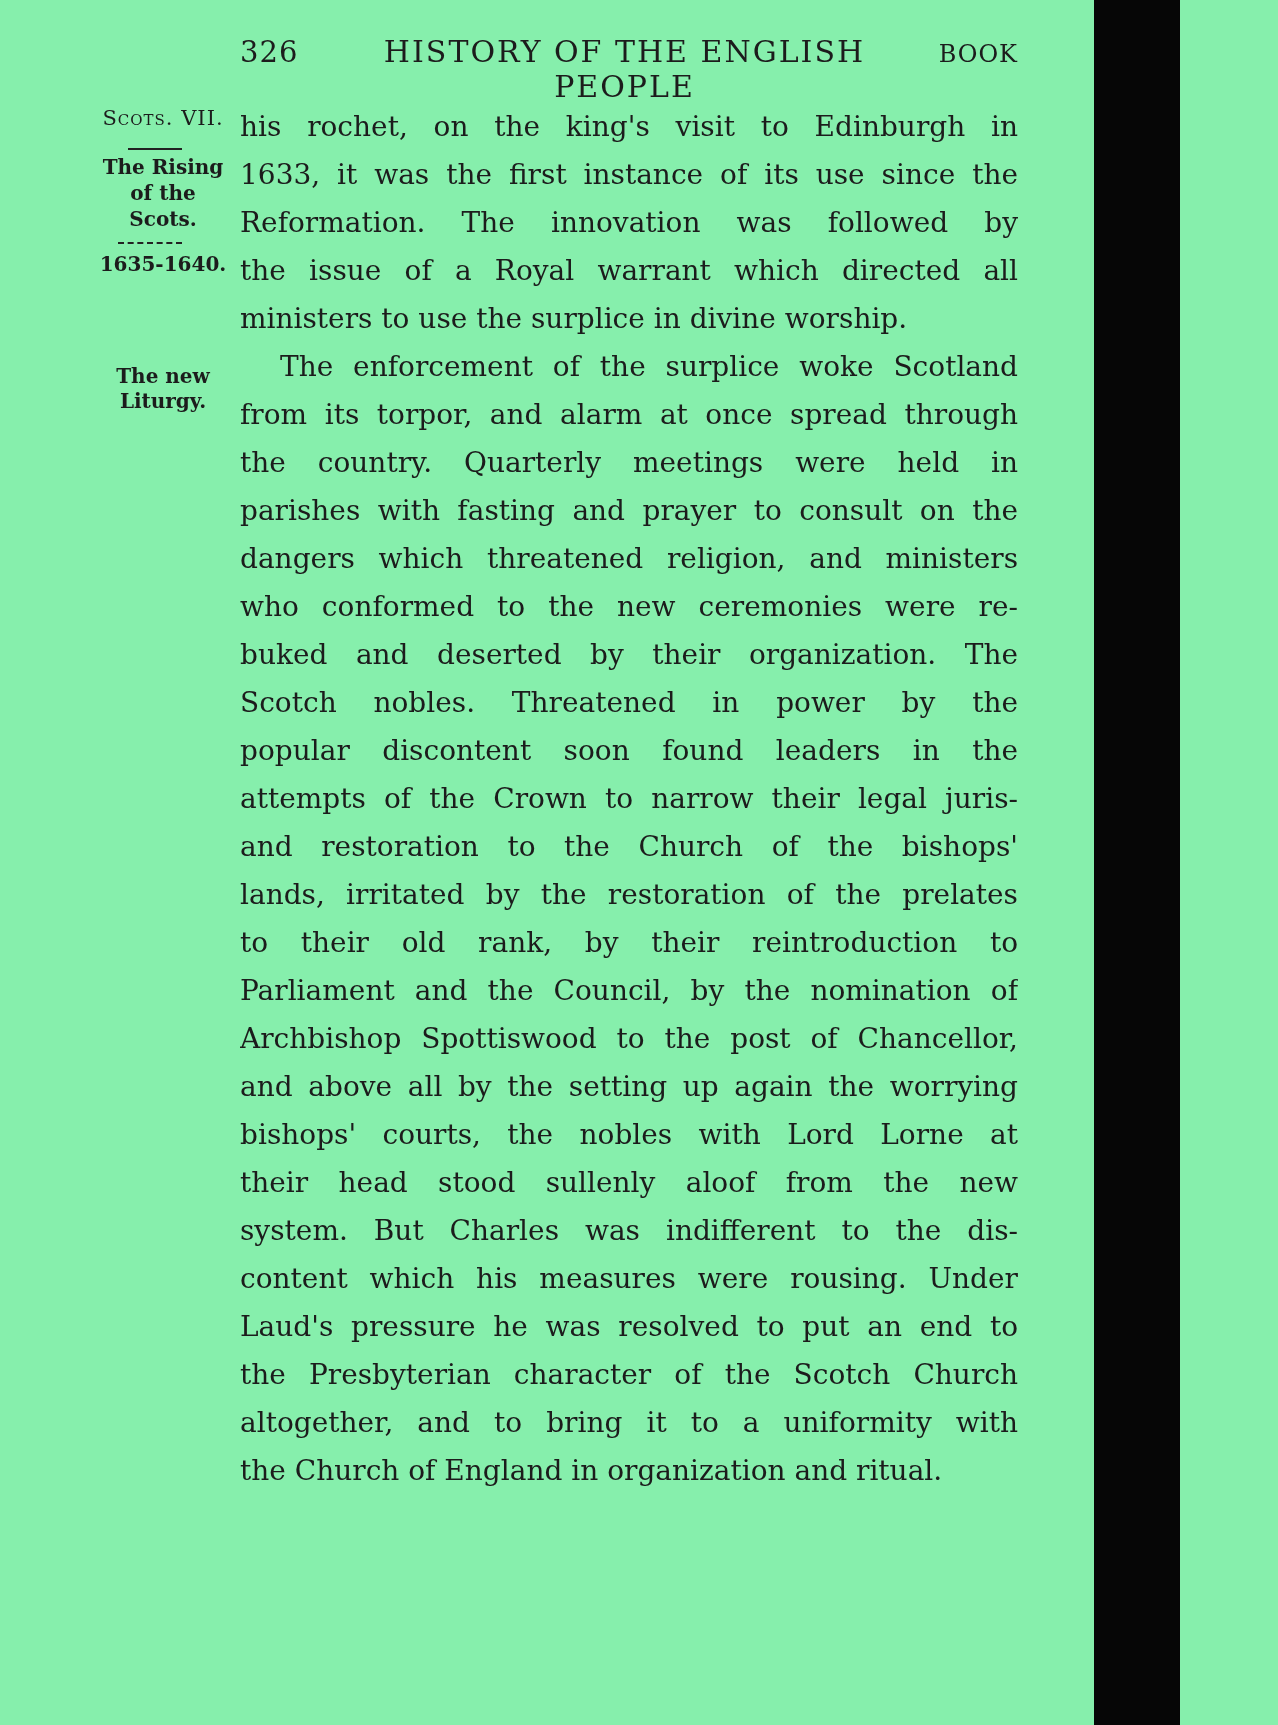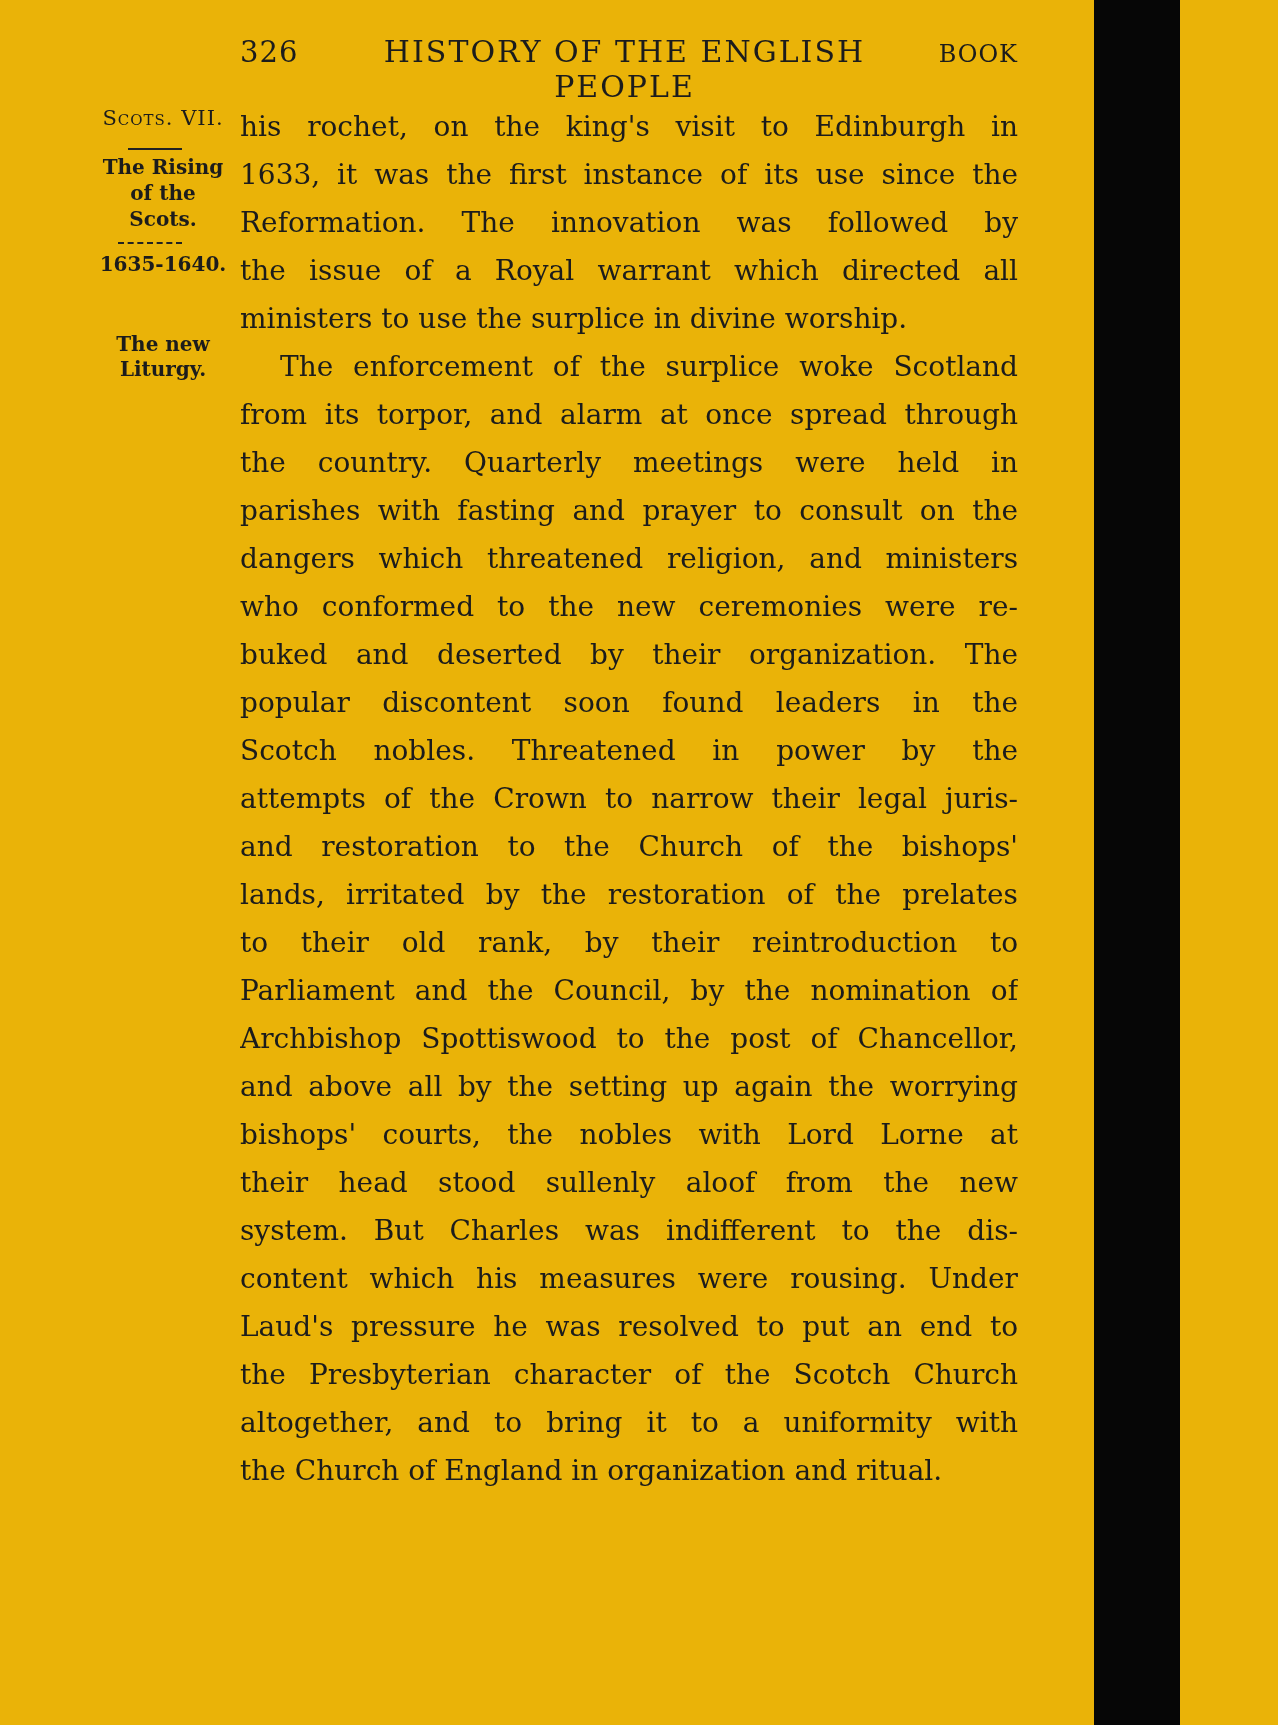--- a/index.html
+++ b/index.html
@@ -4,21 +4,21 @@
 <style>
   html, body {
     margin: 0;
     padding: 0;
     background: #e8e8e6;
   }
   .page {
     position: relative;
     width: 1278px;
     height: 1725px;
-    background: #eab308;
+    background: #86efac;
     overflow: hidden;
     font-family: "DejaVu Serif", serif;
     color: #1c1c1c;
   }
   
   .scan-bar {
     position: absolute;
     left: 1094px;
     top: 0;
     width: 86px;
@@ -81,21 +81,21 @@
     left: 118px;
     width: 64px;
     border-top: 2px dashed #222;
   }
   .note-date {
     top: 252px;
     font-weight: bold;
     font-size: 20px;
   }
   .note-liturgy {
-    top: 332px;
+    top: 364px;
     font-weight: bold;
     font-size: 20px;
     line-height: 25px;
   }
   
   .text-block {
     position: absolute;
     left: 240px;
     top: 103px;
     width: 778px;
@@ -150,22 +150,22 @@
         <div class="line last">ministers to use the surplice in divine worship.</div>
       </div>
       <div class="paragraph">
         <div class="line indent">The enforcement of the surplice woke Scotland</div>
         <div class="line">from its torpor, and alarm at once spread through</div>
         <div class="line">the country. Quarterly meetings were held in</div>
         <div class="line">parishes with fasting and prayer to consult on the</div>
         <div class="line">dangers which threatened religion, and ministers</div>
         <div class="line">who conformed to the new ceremonies were re-</div>
         <div class="line">buked and deserted by their organization. The</div>
+        <div class="line">Scotch nobles. Threatened in power by the</div>
         <div class="line">popular discontent soon found leaders in the</div>
-        <div class="line">Scotch nobles. Threatened in power by the</div>
         <div class="line">attempts of the Crown to narrow their legal juris-</div>
         <div class="line">and restoration to the Church of the bishops'</div>
         <div class="line">lands, irritated by the restoration of the prelates</div>
         <div class="line">to their old rank, by their reintroduction to</div>
         <div class="line">Parliament and the Council, by the nomination of</div>
         <div class="line">Archbishop Spottiswood to the post of Chancellor,</div>
         <div class="line">and above all by the setting up again the worrying</div>
         <div class="line">bishops' courts, the nobles with Lord Lorne at</div>
         <div class="line">their head stood sullenly aloof from the new</div>
         <div class="line">system. But Charles was indifferent to the dis-</div>

